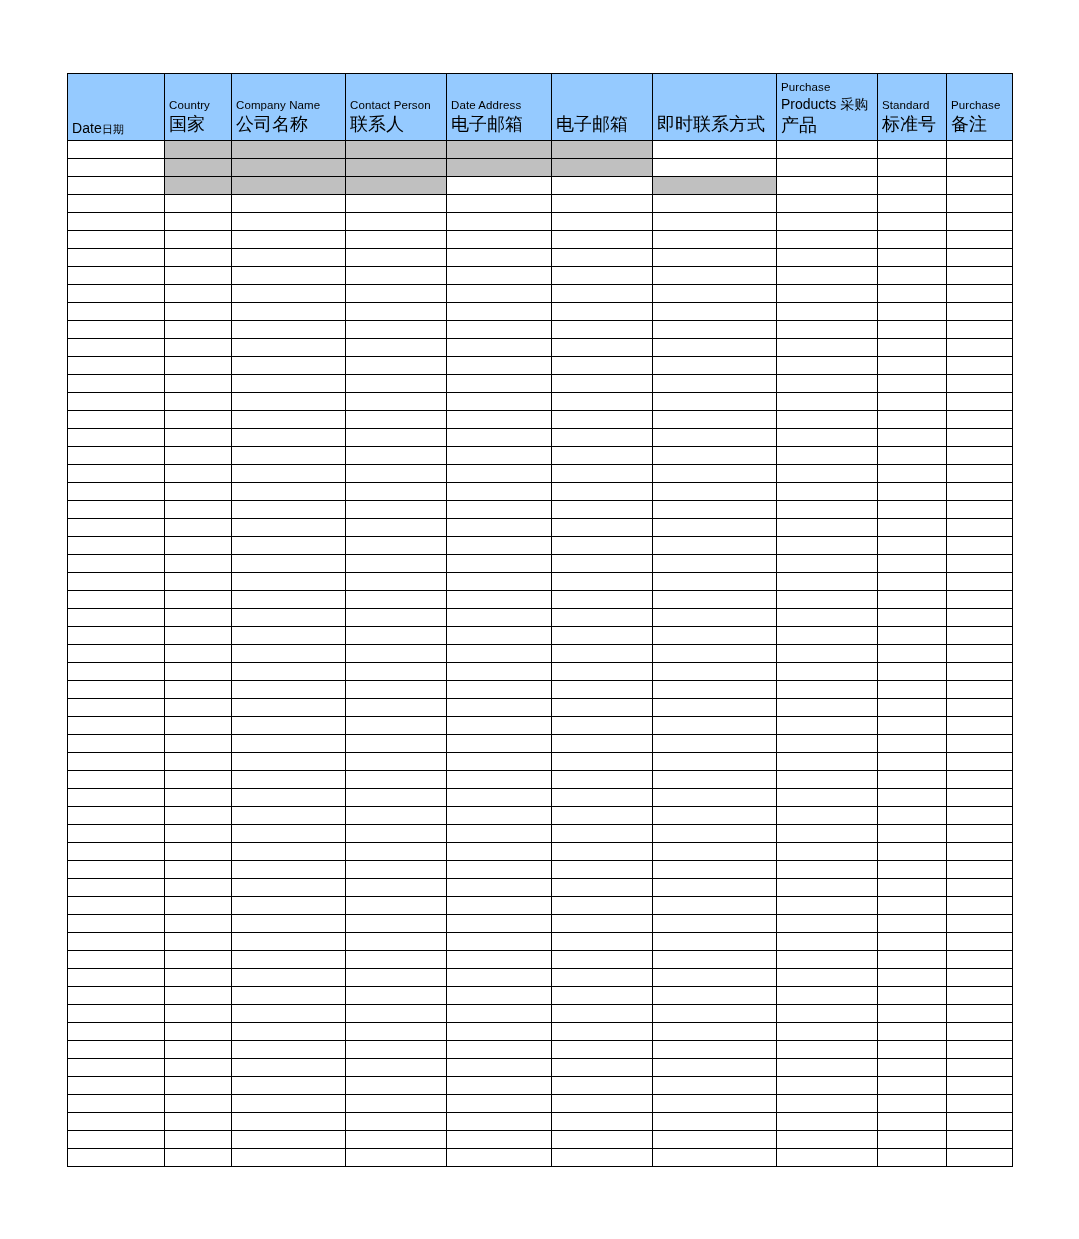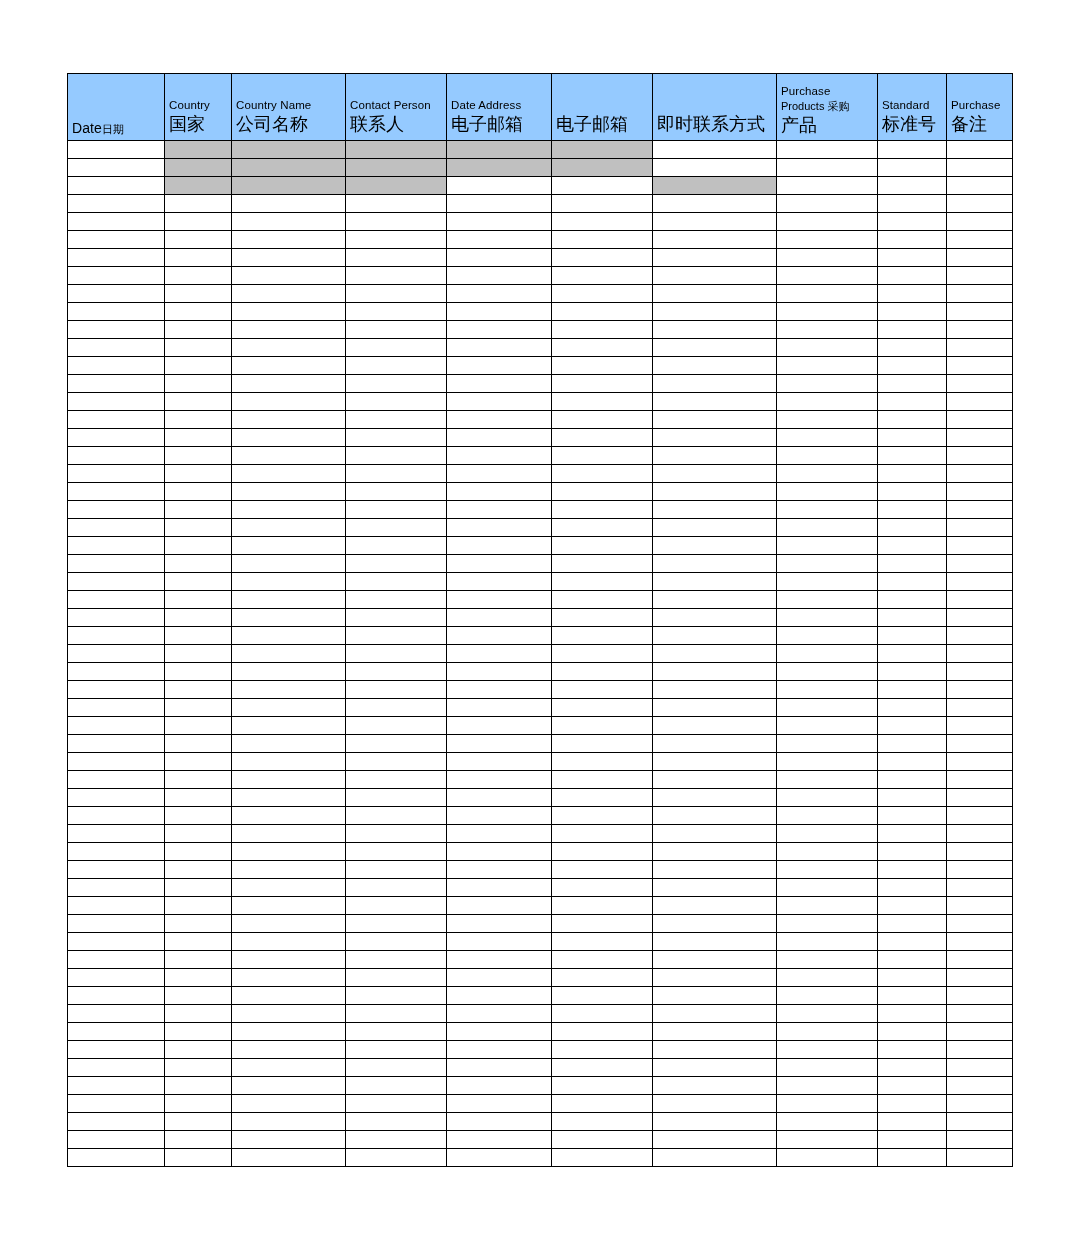--- a/index.html
+++ b/index.html
@@ -77,21 +77,21 @@
   
   thead th.hdr.wrap-head {
     line-height: 1.30;
     padding-top: 1px;
   }
   thead th.hdr.wrap-head .en {
     white-space: normal;
   }
   thead th.hdr.wrap-head .mix {
     display: block;
-    font-size: 11px;
+    font-size: 14px;
     white-space: nowrap;
   }
 
   
   tbody tr {
     height: 18px;
   }
   tbody td {
     height: 18px;
   }
@@ -136,21 +136,21 @@
         <th class="hdr inline-head">
           <span class="en">Date</span><span class="zh">日期</span>
         </th>
 
         <th class="hdr">
           <span class="en">Country</span>
           <span class="zh">国家</span>
         </th>
 
         <th class="hdr">
-          <span class="en">Country Name</span>
+          <span class="en">Company Name</span>
           <span class="zh">公司名称</span>
         </th>
 
         <th class="hdr">
           <span class="en">Contact Person</span>
           <span class="zh">联系人</span>
         </th>
 
         <th class="hdr">
           <span class="en">Date Address</span>

